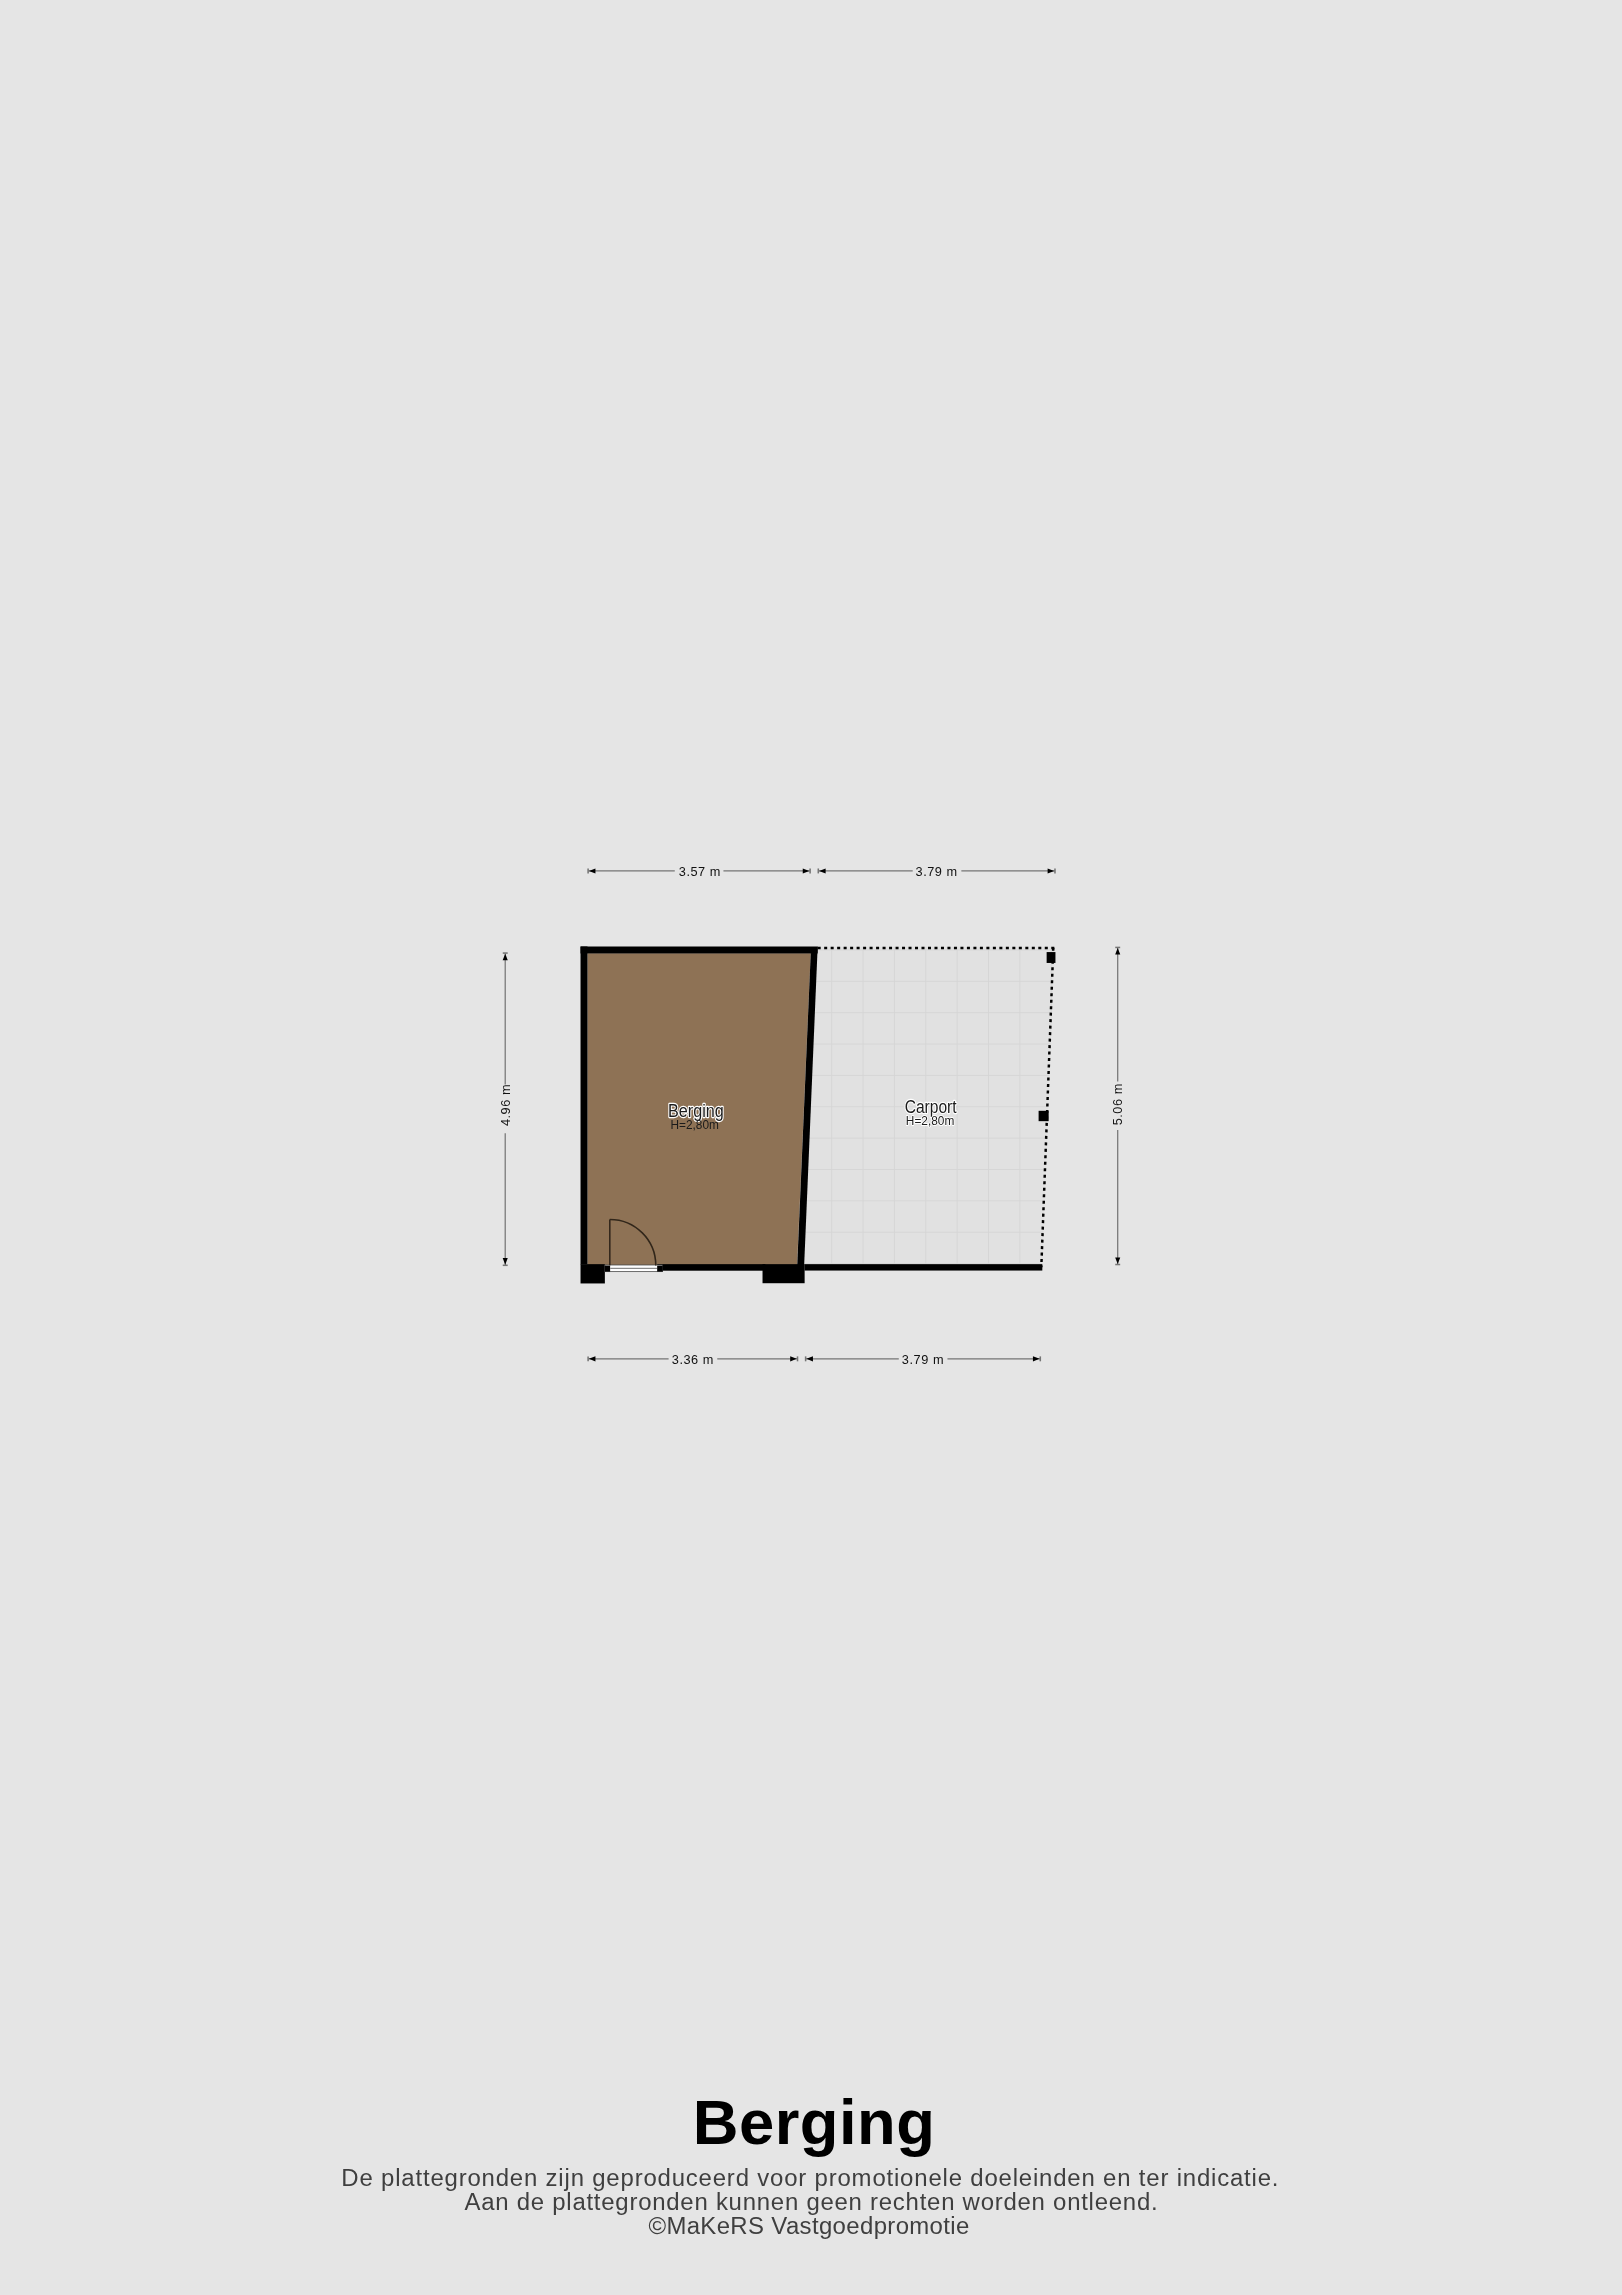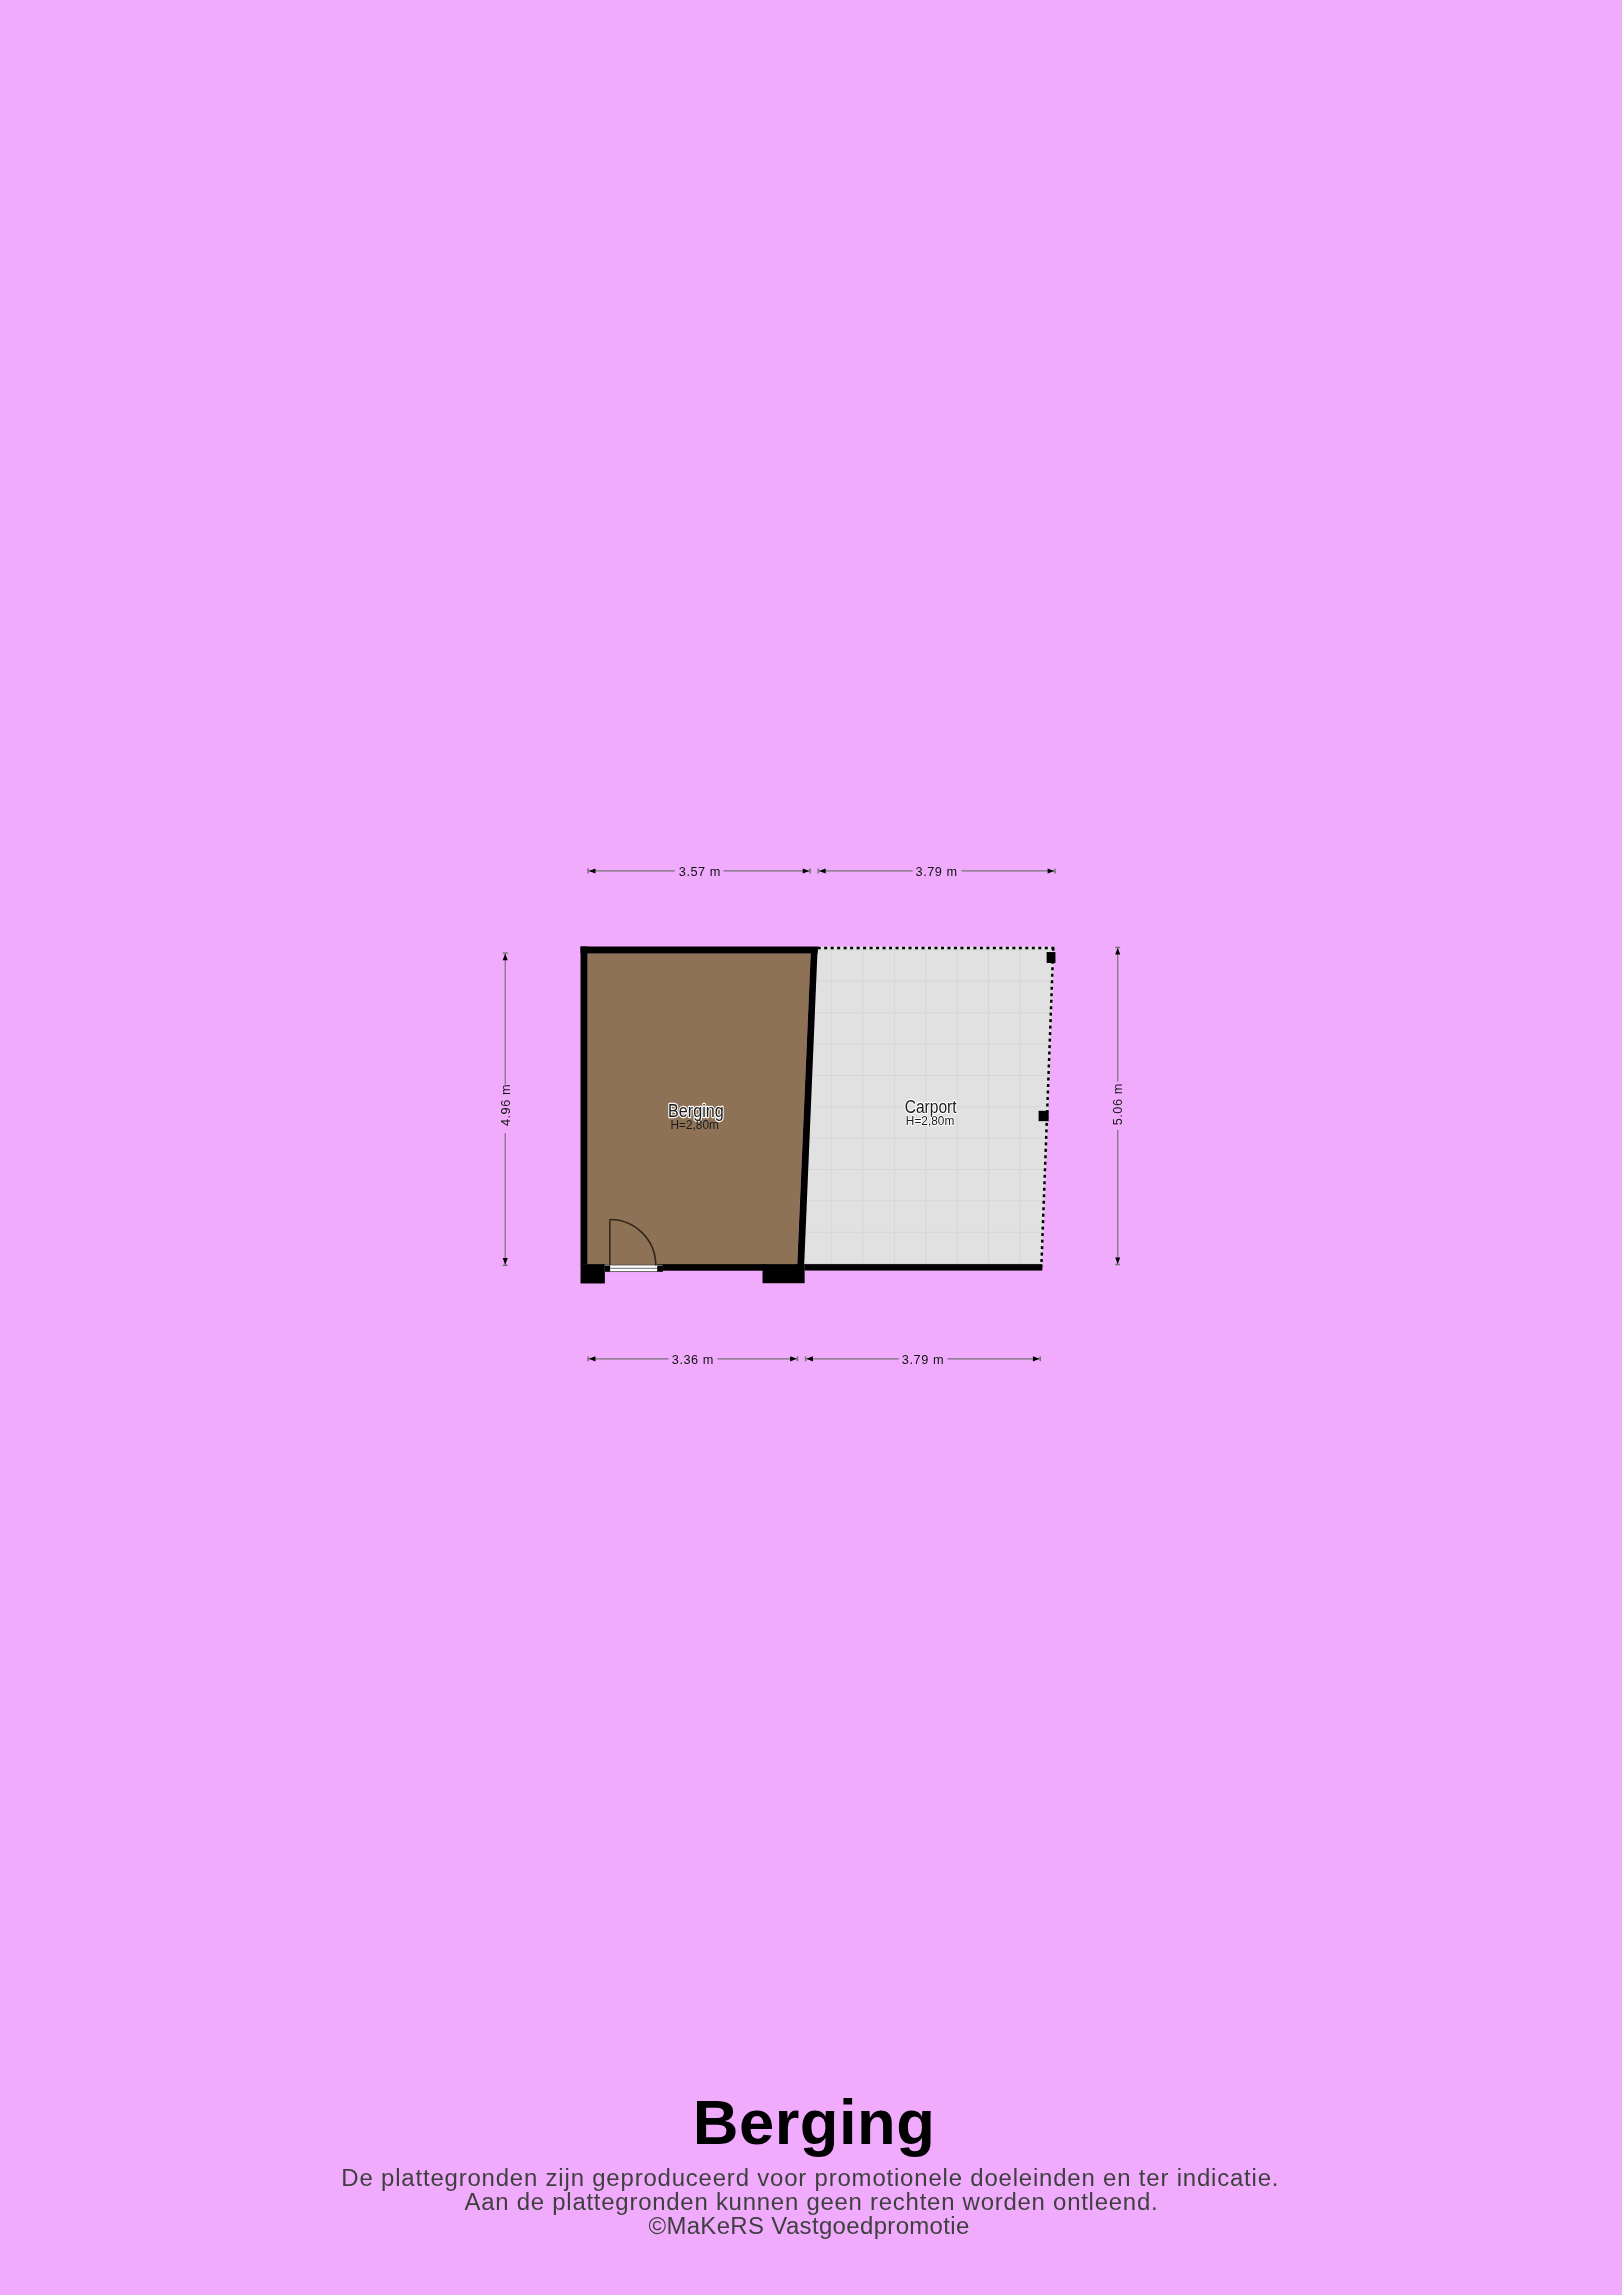--- a/index.html
+++ b/index.html
@@ -1,16 +1,16 @@
 <!DOCTYPE html>
 <html style="font-size:12.4px"><head>
 <meta charset="utf-8">
 <style>
   html,body{margin:0;padding:0;background:#ffffff;}
-  .page{position:relative;width:1623px;height:2295px;background:#f0abfc;overflow:hidden;
+  .page{position:relative;width:1623px;height:2295px;background:#e5e5e5;overflow:hidden;
         font-family:"Liberation Sans", sans-serif;}
   svg{position:absolute;left:0;top:0;}
   text{font-family:"Liberation Sans", sans-serif;}
 </style>
 </head>
 <body>
 <div class="page">
 <svg width="1623" height="2295" viewBox="0 0 2100 2971">
   <defs>
     <pattern id="grid" width="40.6" height="40.6" patternUnits="userSpaceOnUse" patternTransform="translate(19.9,11.1)">

